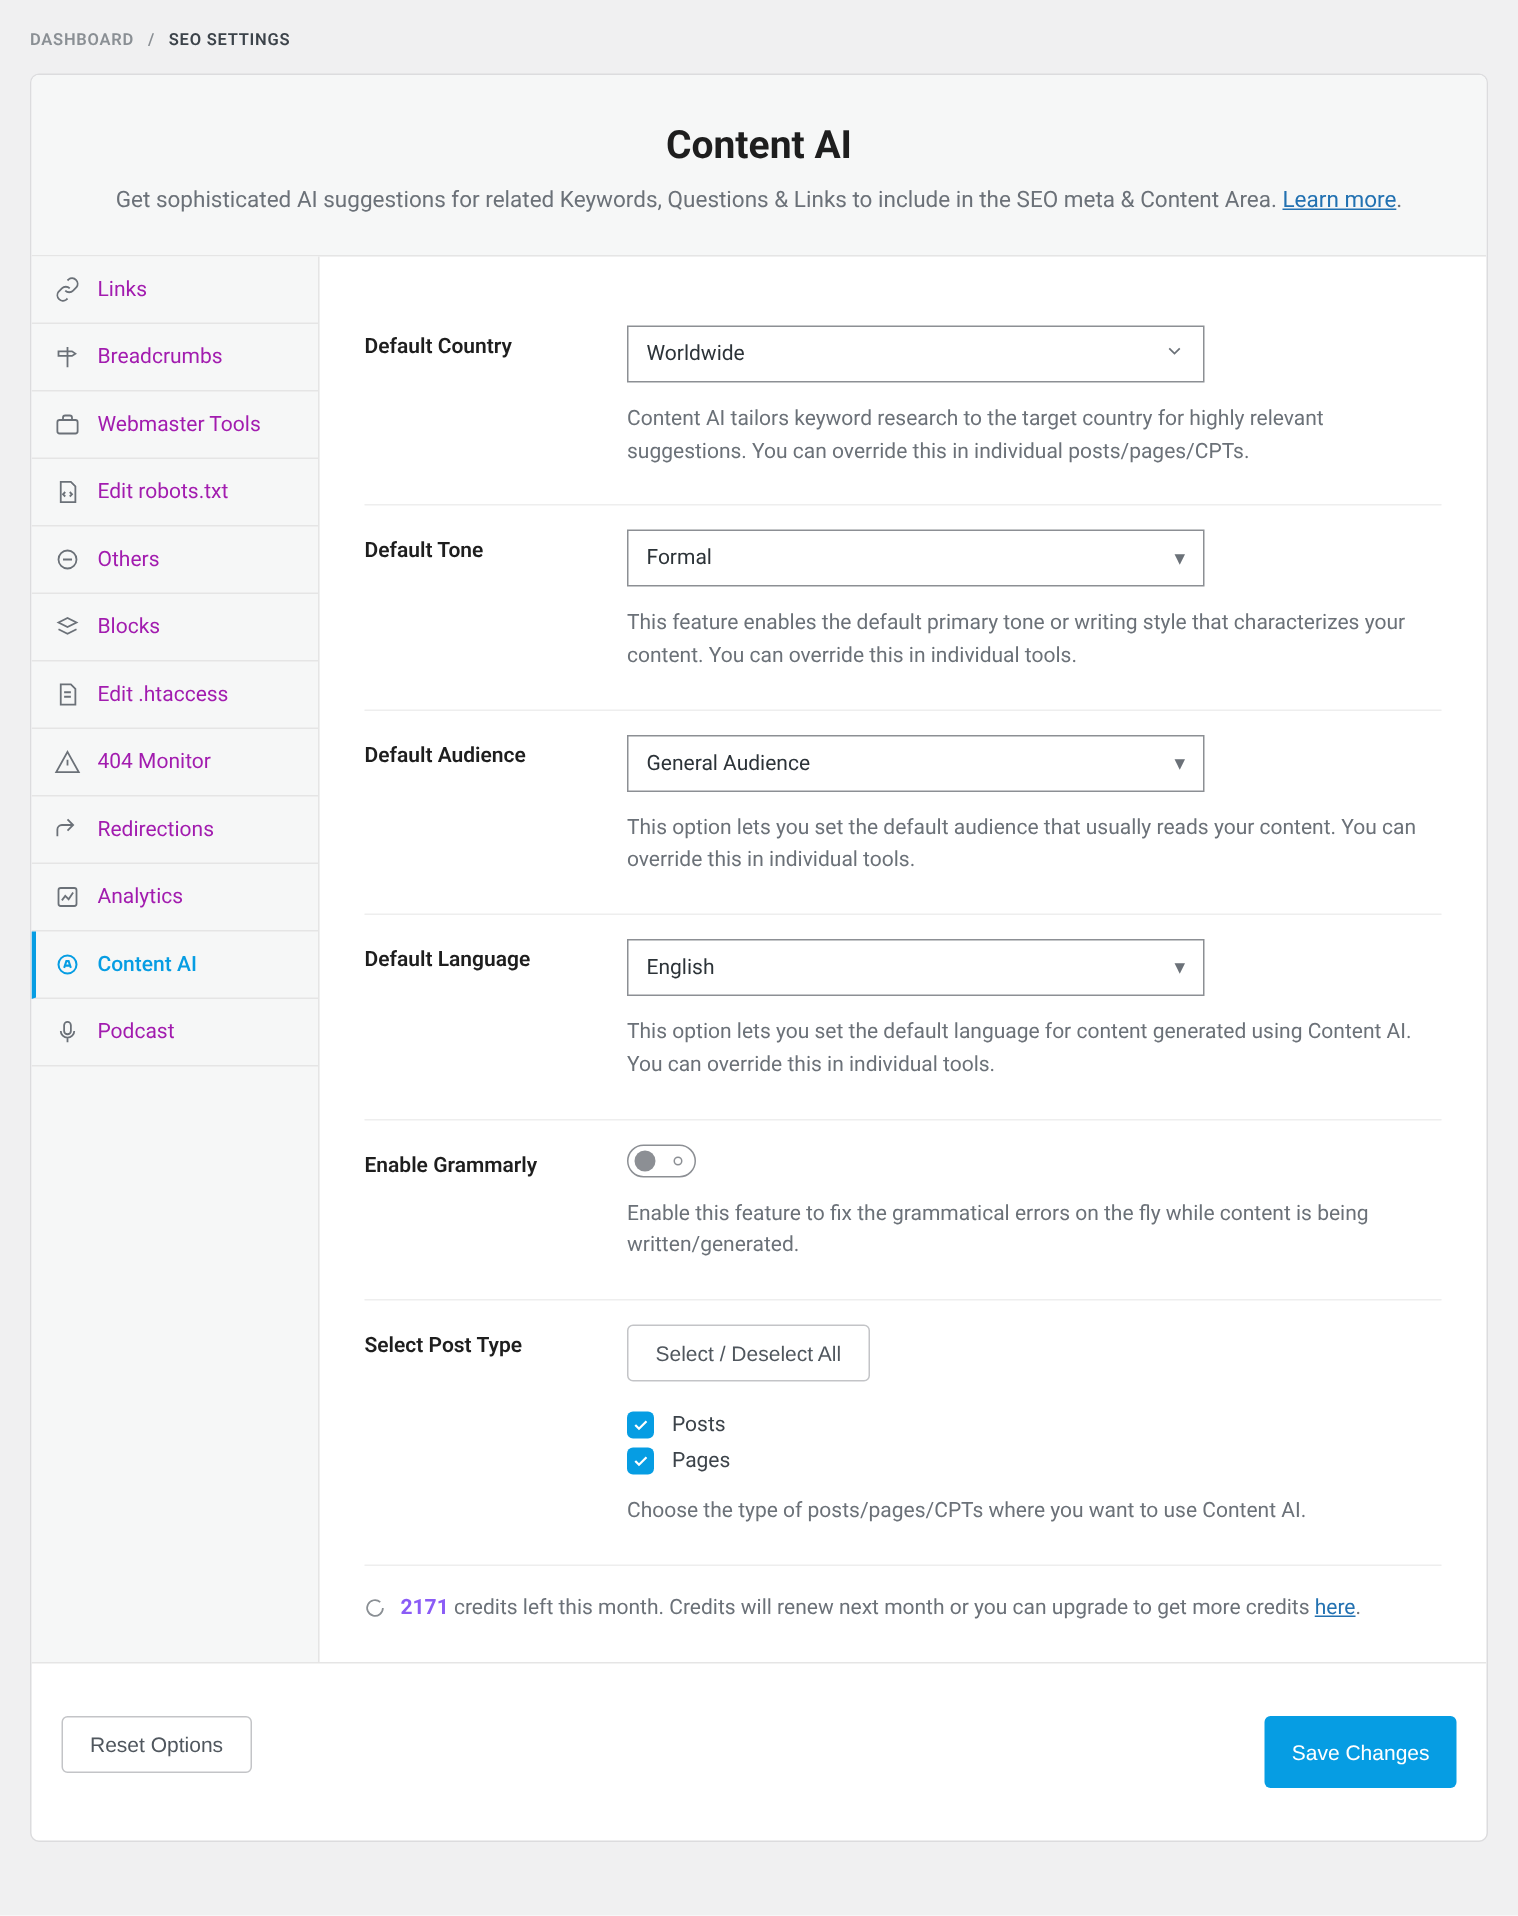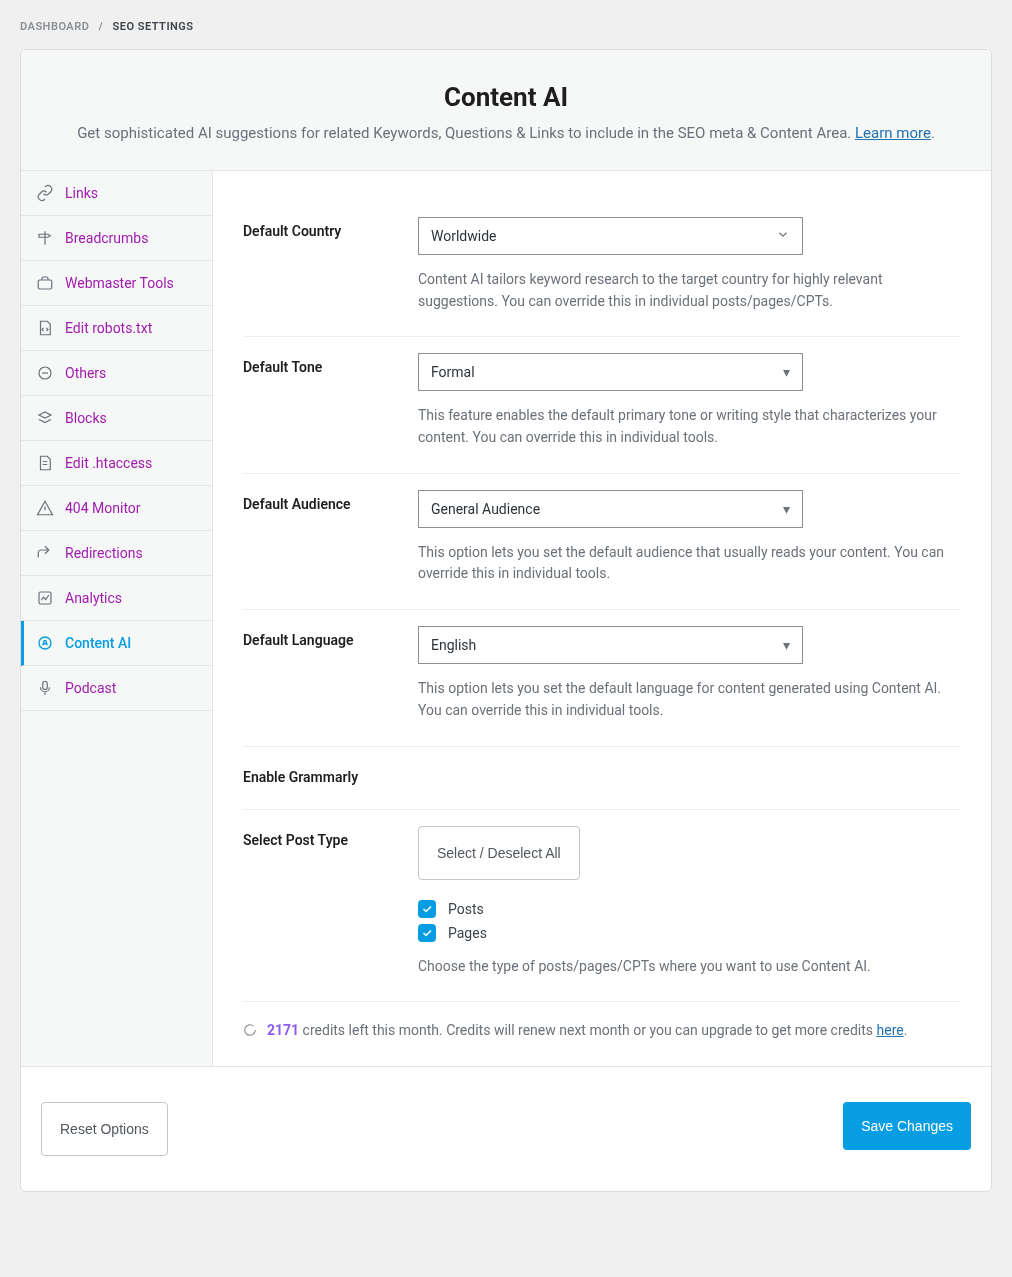--- a/index.html
+++ b/index.html
@@ -151,21 +151,21 @@
   }
   .toggle-off-dot {
     position: absolute;
     right: 8px;
     width: 6px; height: 6px;
     border: 1px solid #8c8f94;
     border-radius: 50%;
   }
 
   .btn-outline {
-    height: 54px;
+    height: 38px;
     padding: 0 18px;
     border: 1px solid #c3c4c7;
     border-radius: 4px;
     background: #fff;
     color: #50575e;
     font-size: 14px;
     cursor: pointer;
   }
   .btn-primary {
     height: 48px;
@@ -406,20 +406,27 @@
           <div class="select-like">
             <span>English</span>
             <span class="select-caret">▾</span>
           </div>
           <div class="desc">This option lets you set the default language for content generated using Content AI. You can override this in individual tools.</div>
         </div>
       </div>
 
       <div class="field-row">
         <div class="field-label">Enable Grammarly</div>
+        <div class="field-control">
+          <div class="toggle">
+            <div class="toggle-knob"></div>
+            <div class="toggle-off-dot"></div>
+          </div>
+          <div class="desc">Enable this feature to fix the grammatical errors on the fly while content is being written/generated.</div>
+        </div>
       </div>
 
       <div class="field-row" style="border-bottom:none;">
         <div class="field-label">Select Post Type</div>
         <div class="field-control">
           <button class="btn-outline">Select / Deselect All</button>
           <div style="height:14px"></div>
           <div class="check-row">
             <span class="checkbox">
               <svg viewBox="0 0 24 24" fill="none" stroke="currentColor" stroke-width="3">

